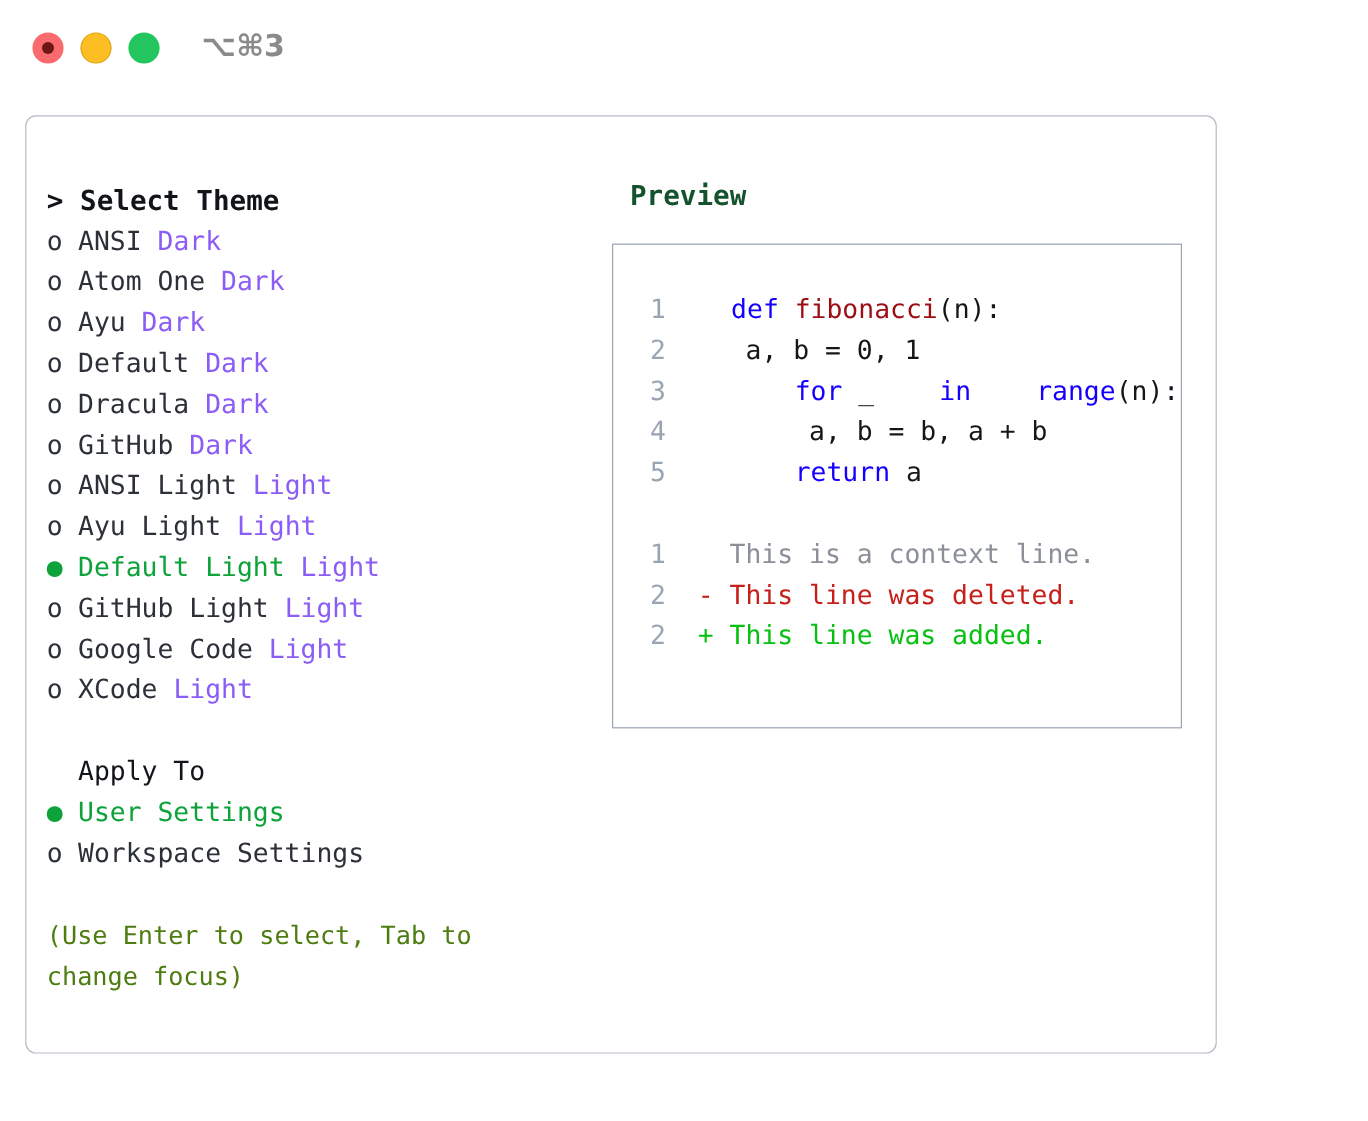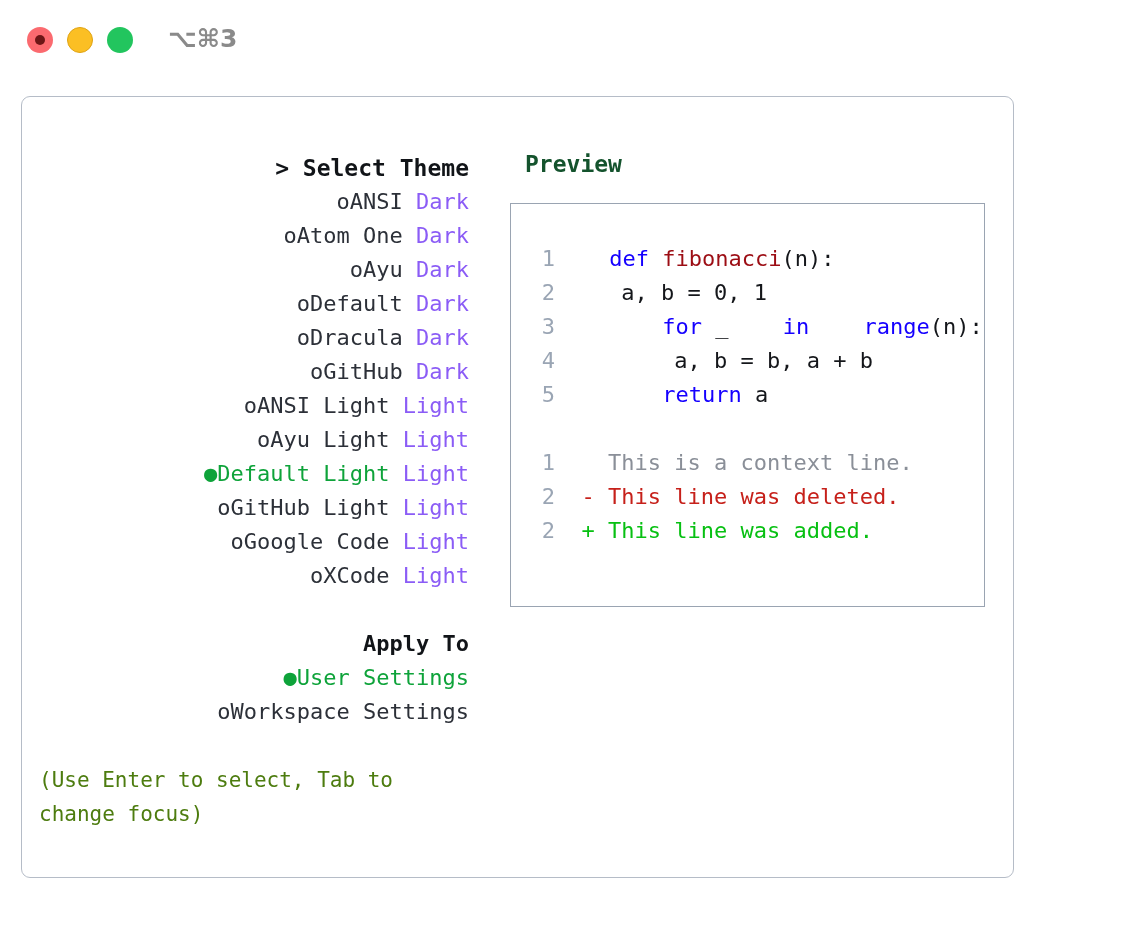--- a/index.html
+++ b/index.html
@@ -74,21 +74,20 @@
     box-sizing: border-box;
     background: #ffffff;
   }
 
   
   #left-col {
     position: absolute;
     left: 17px;
     top: 54px;
     width: 430px;
-    text-align: right;
   }
 
   .list-header {
     font-size: 23px;
     font-weight: bold;
     color: #111418;
     height: 34px;
     line-height: 34px;
     white-space: pre;
   }
@@ -110,21 +109,21 @@
   .opt-name     { color: #2c3038; }
   .opt-row.selected .opt-name { color: #0ea33a; }
   .opt-tag      { color: #8b5cf6; }
 
   .section-gap { height: 34px; }
 
   .section-label {
     height: 34px;
     line-height: 34px;
     font-size: 22px;
-    font-weight: bold;
+    font-weight: normal;
     color: #111418;
     padding-left: 26px;
     white-space: pre;
   }
 
   #hint {
     position: absolute;
     left: 17px;
     top: 666px;
     width: 410px;

